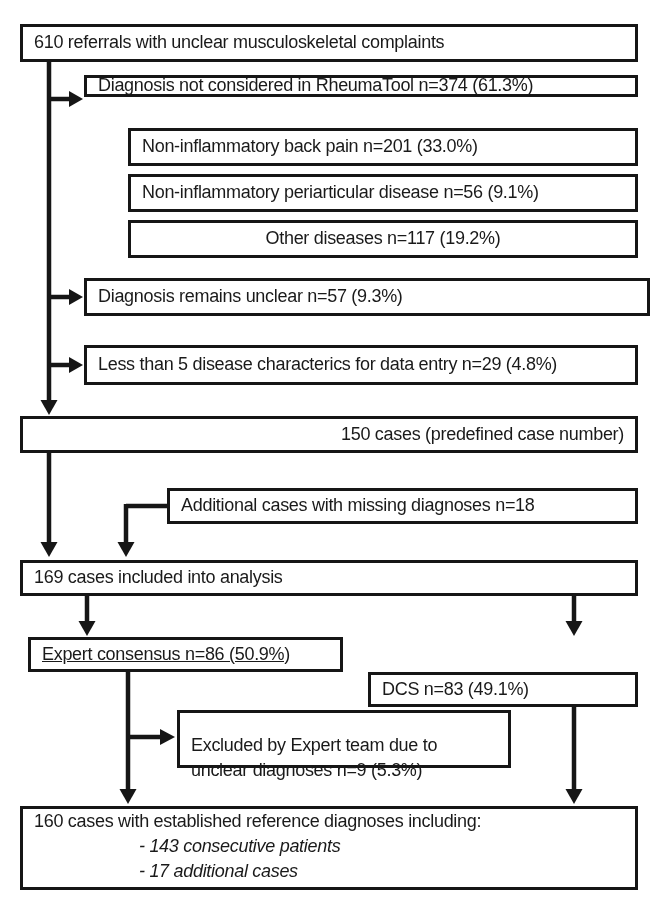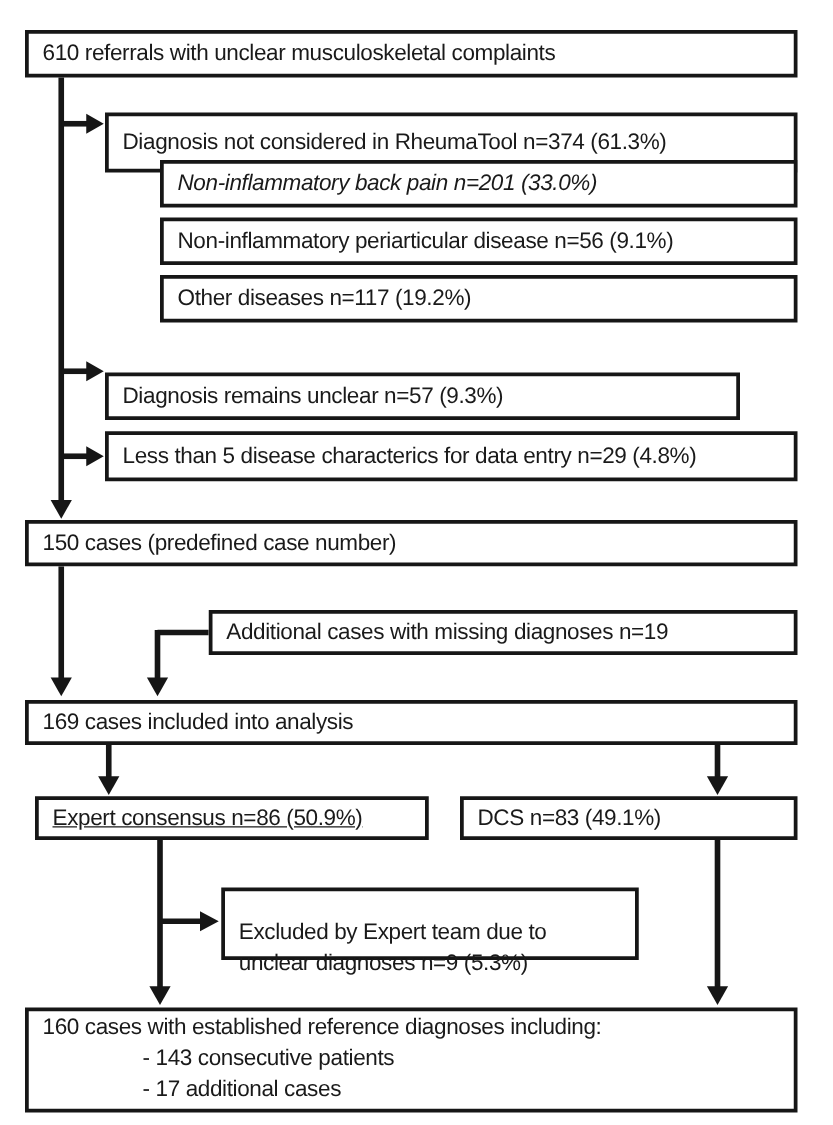--- a/index.html
+++ b/index.html
@@ -37,36 +37,36 @@
   #connectors {
     position: absolute;
     left: 0; top: 0;
     width: 666px; height: 900px;
   }
   .cline { stroke: var(--border, #161616); stroke-width: 4.5; fill: none; }
   .ahead { fill: var(--border, #161616); stroke: none; }
 
   
   #node-referrals        { left: 20px;  top: 24px;  width: 618px; height: 38px; }
-  #node-not-considered   { left: 84px;  top: 90px;  width: 554px; height: 48px; align-items: center; }
-  #node-back-pain        { left: 128px; top: 128px; width: 510px; height: 38px; font-style: italic; }
+  #node-not-considered   { left: 84px;  top: 75px;  width: 554px; height: 22px; align-items: center; }
+  #node-back-pain        { left: 128px; top: 128px; width: 510px; height: 38px; }
   #node-periarticular    { left: 128px; top: 174px; width: 510px; height: 38px; }
-  #node-other-diseases   { left: 128px; top: 220px; width: 510px; height: 38px; }
-  #node-remains-unclear  { left: 84px;  top: 278px; width: 508px; height: 38px; margin-top: 20px; }
+  #node-other-diseases   { left: 128px; top: 220px; width: 510px; height: 38px; justify-content: center; }
+  #node-remains-unclear  { left: 84px;  top: 278px; width: 566px; height: 38px; }
   #node-less-than-5      { left: 84px;  top: 345px; width: 554px; height: 40px; }
-  #node-cases-150        { left: 20px;  top: 416px; width: 618px; height: 37px; }
+  #node-cases-150        { left: 20px;  top: 416px; width: 618px; height: 37px; justify-content: flex-end; }
   #node-additional-cases { left: 167px; top: 488px; width: 471px; height: 36px; }
   #node-cases-169        { left: 20px;  top: 560px; width: 618px; height: 36px; }
   #node-expert-consensus { left: 28px;  top: 637px; width: 315px; height: 35px; text-decoration: underline; }
-  #node-dcs              { left: 368px; top: 637px; width: 270px; height: 35px; }
+  #node-dcs              { left: 368px; top: 672px; width: 270px; height: 35px; }
   #node-excluded         { left: 177px; top: 710px; width: 334px; height: 58px; padding-top: 20px; }
   #node-excluded .line   { line-height: 25px; }
   #node-final            { left: 20px;  top: 806px; width: 618px; height: 84px; padding-top: 0; }
   #node-final .line      { line-height: 25px; }
-  #node-final .indented  { margin-left: 80px; }
+  #node-final .indented  { margin-left: 105px; font-style: italic; }
 </style>
 </head>
 <body>
 
 <div id="stage" style="--border: #161616; --text: #1a1a1a; --bg: #ffffff;">
 
   <svg id="connectors" viewBox="0 0 666 900" xmlns="http://www.w3.org/2000/svg">
 
     <g>
       <line class="cline" x1="49" y1="60" x2="49" y2="401"></line>
@@ -151,21 +151,21 @@
 
   <div class="node" id="node-less-than-5">
     <span>Less than 5 disease characterics for data entry n=29 (4.8%)</span>
   </div>
 
   <div class="node" id="node-cases-150">
     <span>150 cases (predefined case number)</span>
   </div>
 
   <div class="node" id="node-additional-cases">
-    <span>Additional cases with missing diagnoses n=19</span>
+    <span>Additional cases with missing diagnoses n=18</span>
   </div>
 
   <div class="node" id="node-cases-169">
     <span>169 cases included into analysis</span>
   </div>
 
   <div class="node" id="node-expert-consensus">
     <span>Expert consensus n=86 (50.9%)</span>
   </div>
 

